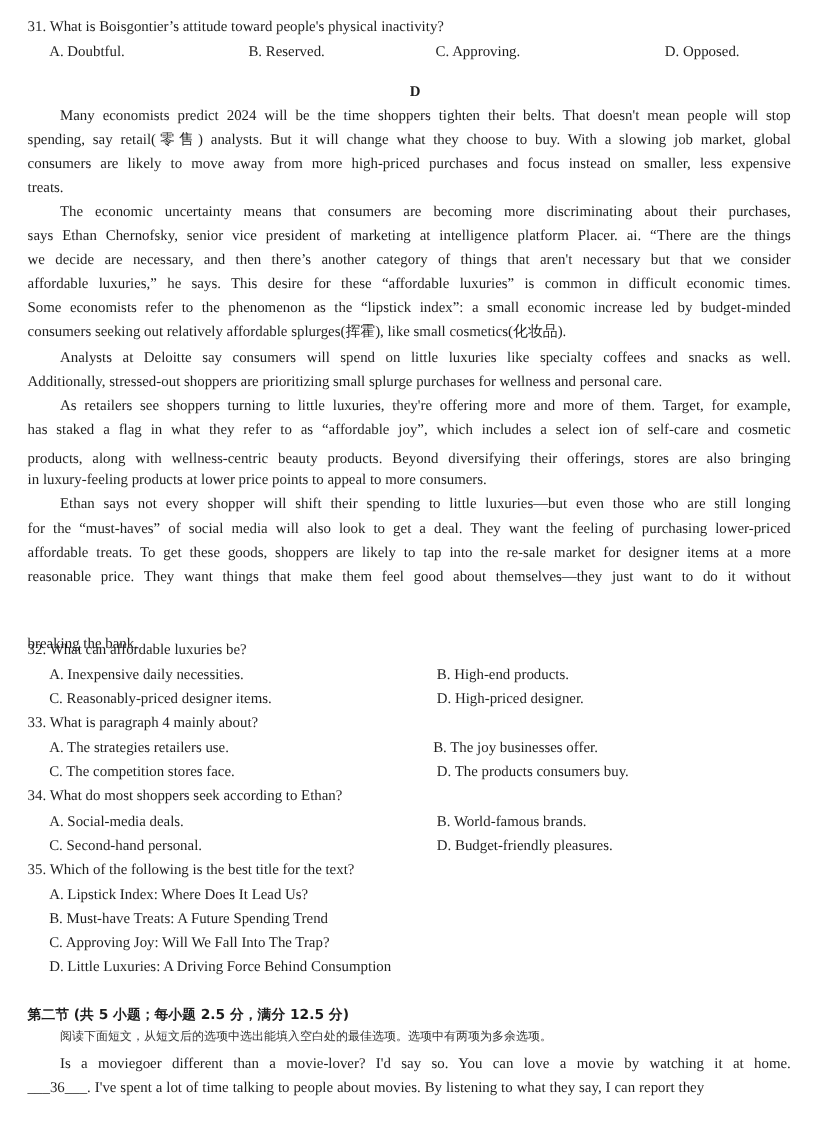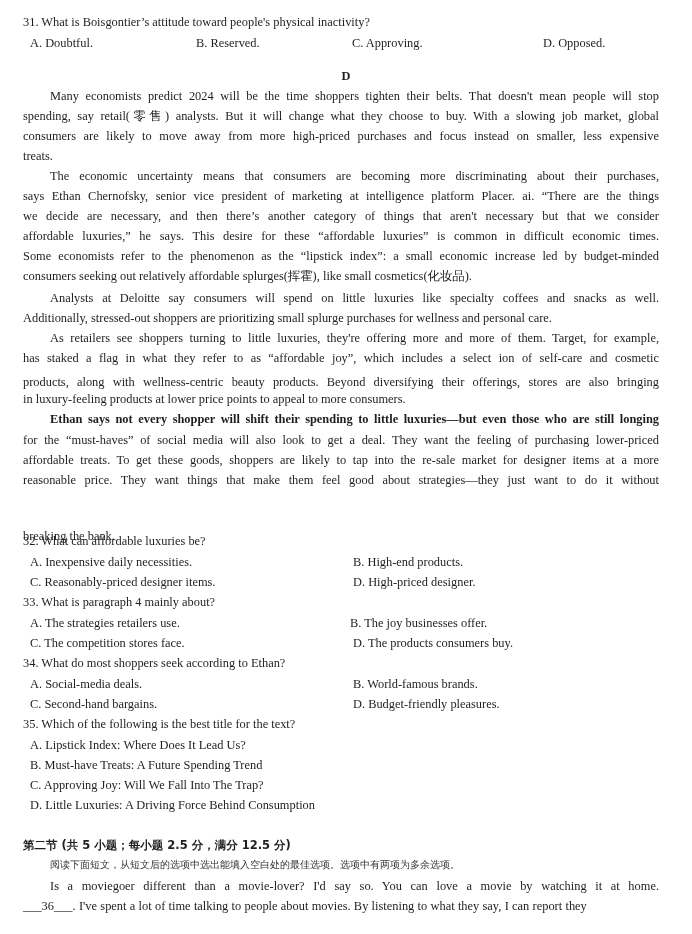--- a/index.html
+++ b/index.html
@@ -7,21 +7,21 @@
     width: 692px; height: 934px; overflow: hidden; position: relative;
     font-family: "Liberation Serif", "DejaVu Serif", serif;
     color: #1e1e1e; font-size: 12.4px;
   }
   .line {
     position: absolute; left: 23px; width: 636px; white-space: nowrap;
     line-height: 16px; height: 16px;
   }
   .just { text-align: justify; text-align-last: justify; white-space: normal; overflow: hidden; }
   .ind { left: 50px; width: 609px; }
-  .opt { position: absolute; white-space: nowrap; line-height: 16px; }
+  .opt { position: absolute; white-space: nowrap; line-height: 16px; margin-left: 11px; }
   .center { position: absolute; left: 0; width: 692px; text-align: center; font-weight: bold; line-height: 16px; }
   .bold { font-weight: bold; }
 </style>
 </head>
 <body>
 
 <div class="line" style="top:14px;">31. What is Boisgontier’s attitude toward people's physical inactivity?</div>
 <div class="opt" style="top:35px;left:30px;">A. Doubtful.</div>
 <div class="opt" style="top:35px;left:196px;">B. Reserved.</div>
 <div class="opt" style="top:35px;left:352px;">C. Approving.</div>
@@ -42,42 +42,42 @@
 <div class="line" style="top:268px;">consumers seeking out relatively affordable splurges(挥霍), like small cosmetics(化妆品).</div>
 
 <div class="line just ind" style="top:290px;">Analysts at Deloitte say consumers will spend on little luxuries like specialty coffees and snacks as well.</div>
 <div class="line" style="top:310px;">Additionally, stressed-out shoppers are prioritizing small splurge purchases for wellness and personal care.</div>
 
 <div class="line just ind" style="top:330px;">As retailers see shoppers turning to little luxuries, they're offering more and more of them. Target, for example,</div>
 <div class="line just" style="top:350px;">has staked a flag in what they refer to as “affordable joy”, which includes a select ion of self-care and cosmetic</div>
 <div class="line just" style="top:374px;">products, along with wellness-centric beauty products. Beyond diversifying their offerings, stores are also bringing</div>
 <div class="line" style="top:391px;">in luxury-feeling products at lower price points to appeal to more consumers.</div>
 
-<div class="line just ind" style="top:411px;font-weight:bold;">Ethan says not every shopper will shift their spending to little luxuries—but even those who are still longing</div>
+<div class="line just ind" style="top:411px;">Ethan says not every shopper will shift their spending to little luxuries—but even those who are still longing</div>
 <div class="line just" style="top:432px;">for the “must-haves” of social media will also look to get a deal. They want the feeling of purchasing lower-priced</div>
 <div class="line just" style="top:452px;">affordable treats. To get these goods, shoppers are likely to tap into the re-sale market for designer items at a more</div>
-<div class="line just" style="top:472px;">reasonable price. They want things that make them feel good about strategies—they just want to do it without</div>
+<div class="line just" style="top:472px;">reasonable price. They want things that make them feel good about themselves—they just want to do it without</div>
 <div class="line" style="top:492px;margin-top:36px;">breaking the bank.</div>
 
 <div class="line" style="top:533px;">32. What can affordable luxuries be?</div>
 <div class="opt" style="top:554px;left:30px;">A. Inexpensive daily necessities.</div>
 <div class="opt" style="top:554px;left:353px;">B. High-end products.</div>
 <div class="opt" style="top:574px;left:30px;">C. Reasonably-priced designer items.</div>
 <div class="opt" style="top:574px;left:353px;">D. High-priced designer.</div>
 
 <div class="line" style="top:594px;">33. What is paragraph 4 mainly about?</div>
 <div class="opt" style="top:615px;left:30px;">A. The strategies retailers use.</div>
 <div class="opt" style="top:615px;left:350px;">B. The joy businesses offer.</div>
 <div class="opt" style="top:635px;left:30px;">C. The competition stores face.</div>
 <div class="opt" style="top:635px;left:353px;">D. The products consumers buy.</div>
 
 <div class="line" style="top:655px;">34. What do most shoppers seek according to Ethan?</div>
 <div class="opt" style="top:676px;left:30px;">A. Social-media deals.</div>
 <div class="opt" style="top:676px;left:353px;">B. World-famous brands.</div>
-<div class="opt" style="top:696px;left:30px;">C. Second-hand bargains.</div>
+<div class="opt" style="top:696px;left:30px;">C. Second-hand personal.</div>
 <div class="opt" style="top:696px;left:353px;text-align:center;">D. Budget-friendly pleasures.</div>
 
 <div class="line" style="top:716px;">35. Which of the following is the best title for the text?</div>
 <div class="opt" style="top:737px;left:30px;">A. Lipstick Index: Where Does It Lead Us?</div>
 <div class="opt" style="top:757px;left:30px;">B. Must-have Treats: A Future Spending Trend</div>
 <div class="opt" style="top:777px;left:30px;">C. Approving Joy: Will We Fall Into The Trap?</div>
 <div class="opt" style="top:797px;left:30px;">D. Little Luxuries: A Driving Force Behind Consumption</div>
 
 <div class="line bold" style="top:837px;font-family:'DejaVu Sans',sans-serif;font-size:11.5px;">第二节 (共 5 小题；每小题 2.5 分，满分 12.5 分)</div>
 <div class="line" style="top:857px;left:50px;font-family:'DejaVu Sans',sans-serif;font-size:10px;color:#333;">阅读下面短文，从短文后的选项中选出能填入空白处的最佳选项。选项中有两项为多余选项。</div>

